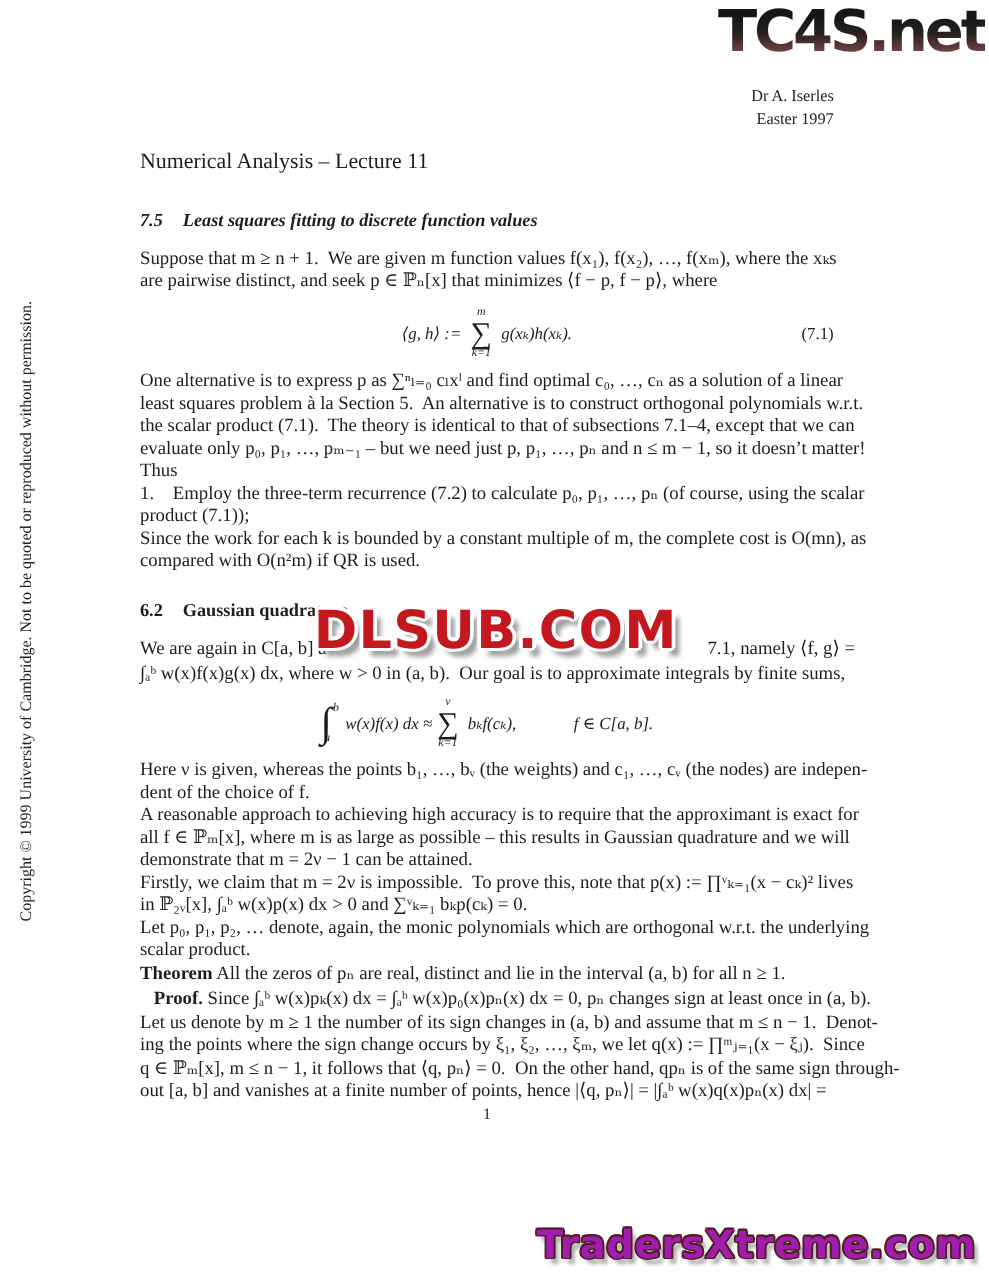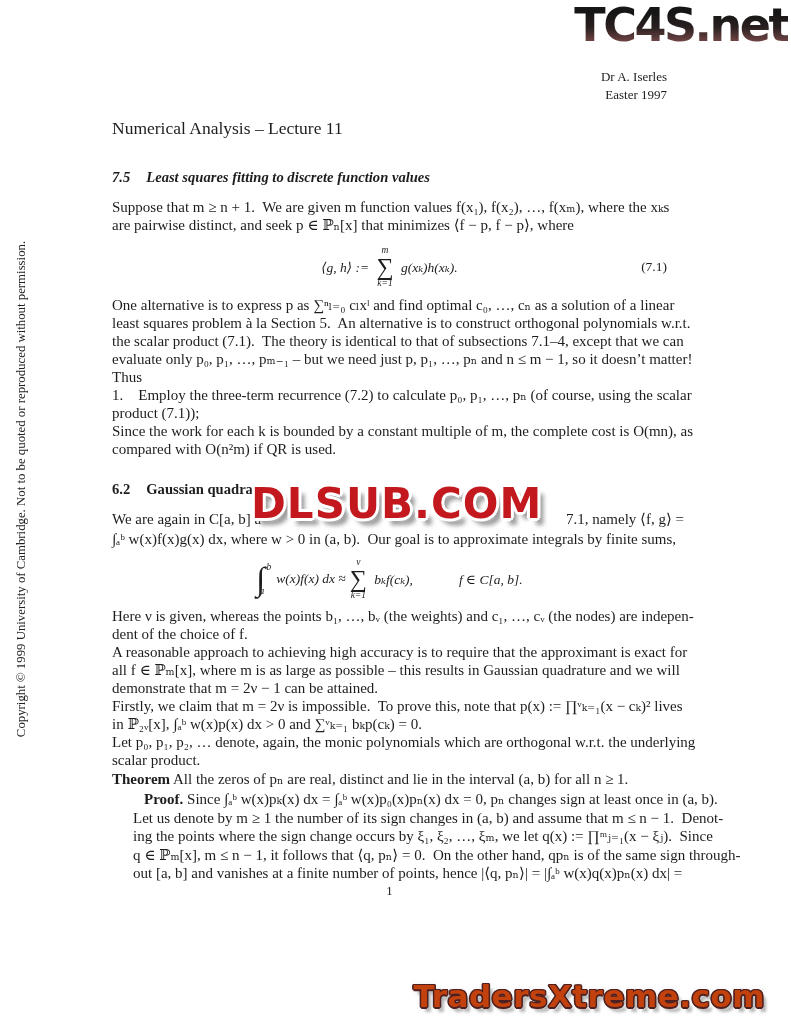--- a/index.html
+++ b/index.html
@@ -21,24 +21,24 @@
     position:absolute; top:483px; left:251px;
     font-family:"DejaVu Sans",sans-serif; font-weight:bold;
     font-size:42px; letter-spacing:1px; line-height:1;
     color:#c3181d;
     text-shadow:
       -3px 0 0 #fff, 3px 0 0 #fff, 0 -3px 0 #fff, 0 3px 0 #fff,
       -2px -2px 0 #fff, 2px -2px 0 #fff, -2px 2px 0 #fff, 2px 2px 0 #fff,
       6px 7px 4px #9c9c9c;
   }
   #traders {
-    position:absolute; right:26px; bottom:12px;
+    position:absolute; right:10px; bottom:12px;
     font-family:"DejaVu Sans",sans-serif; font-weight:bold;
     font-size:31px; letter-spacing:0.5px; line-height:1;
-    color:#c2410c;
+    color:#a21caf;
     text-shadow:
       -1.5px 0 0 #4e2020, 1.5px 0 0 #4e2020, 0 -1.5px 0 #4e2020, 0 1.5px 0 #4e2020,
       -1px -1px 0 #4e2020, 1px -1px 0 #4e2020, -1px 1px 0 #4e2020, 1px 1px 0 #4e2020,
       4px 5px 3px #b5b5b5, 0 0 7px #e8e8e8;
   }
   
   .copyright {
     position:absolute; left:14px; top:489px;
     transform-origin:0 0; transform:rotate(-90deg) translateX(-50%);
     white-space:nowrap; font-size:12.8px; color:#222;
@@ -53,21 +53,21 @@
   
   .para { position:absolute; left:112px; width:572px; }
   .tl { font-size:15px; line-height:18px; white-space:pre; }
   #p1 { top:198px; }
   #p2 { top:296px; }
   #p3 { top:509px; }
   #p3 .tl { line-height:20px; }
   .split { display:flex; justify-content:space-between; }
   #p4 { top:607px; }
   #thm { top:770px; }
-  #proof { top:790px;margin-left:21px; }
+  #proof { top:790px; }
   #proof .tl { line-height:18.6px; }
   .lead { font-weight:bold; }
   .t-rest { white-space:pre; }
   .indent { padding-left:11px; }
   
   .eqrow {
     position:absolute; left:112px; width:555px;
     display:flex; align-items:center; justify-content:center;
     font-size:13.5px;
   }

